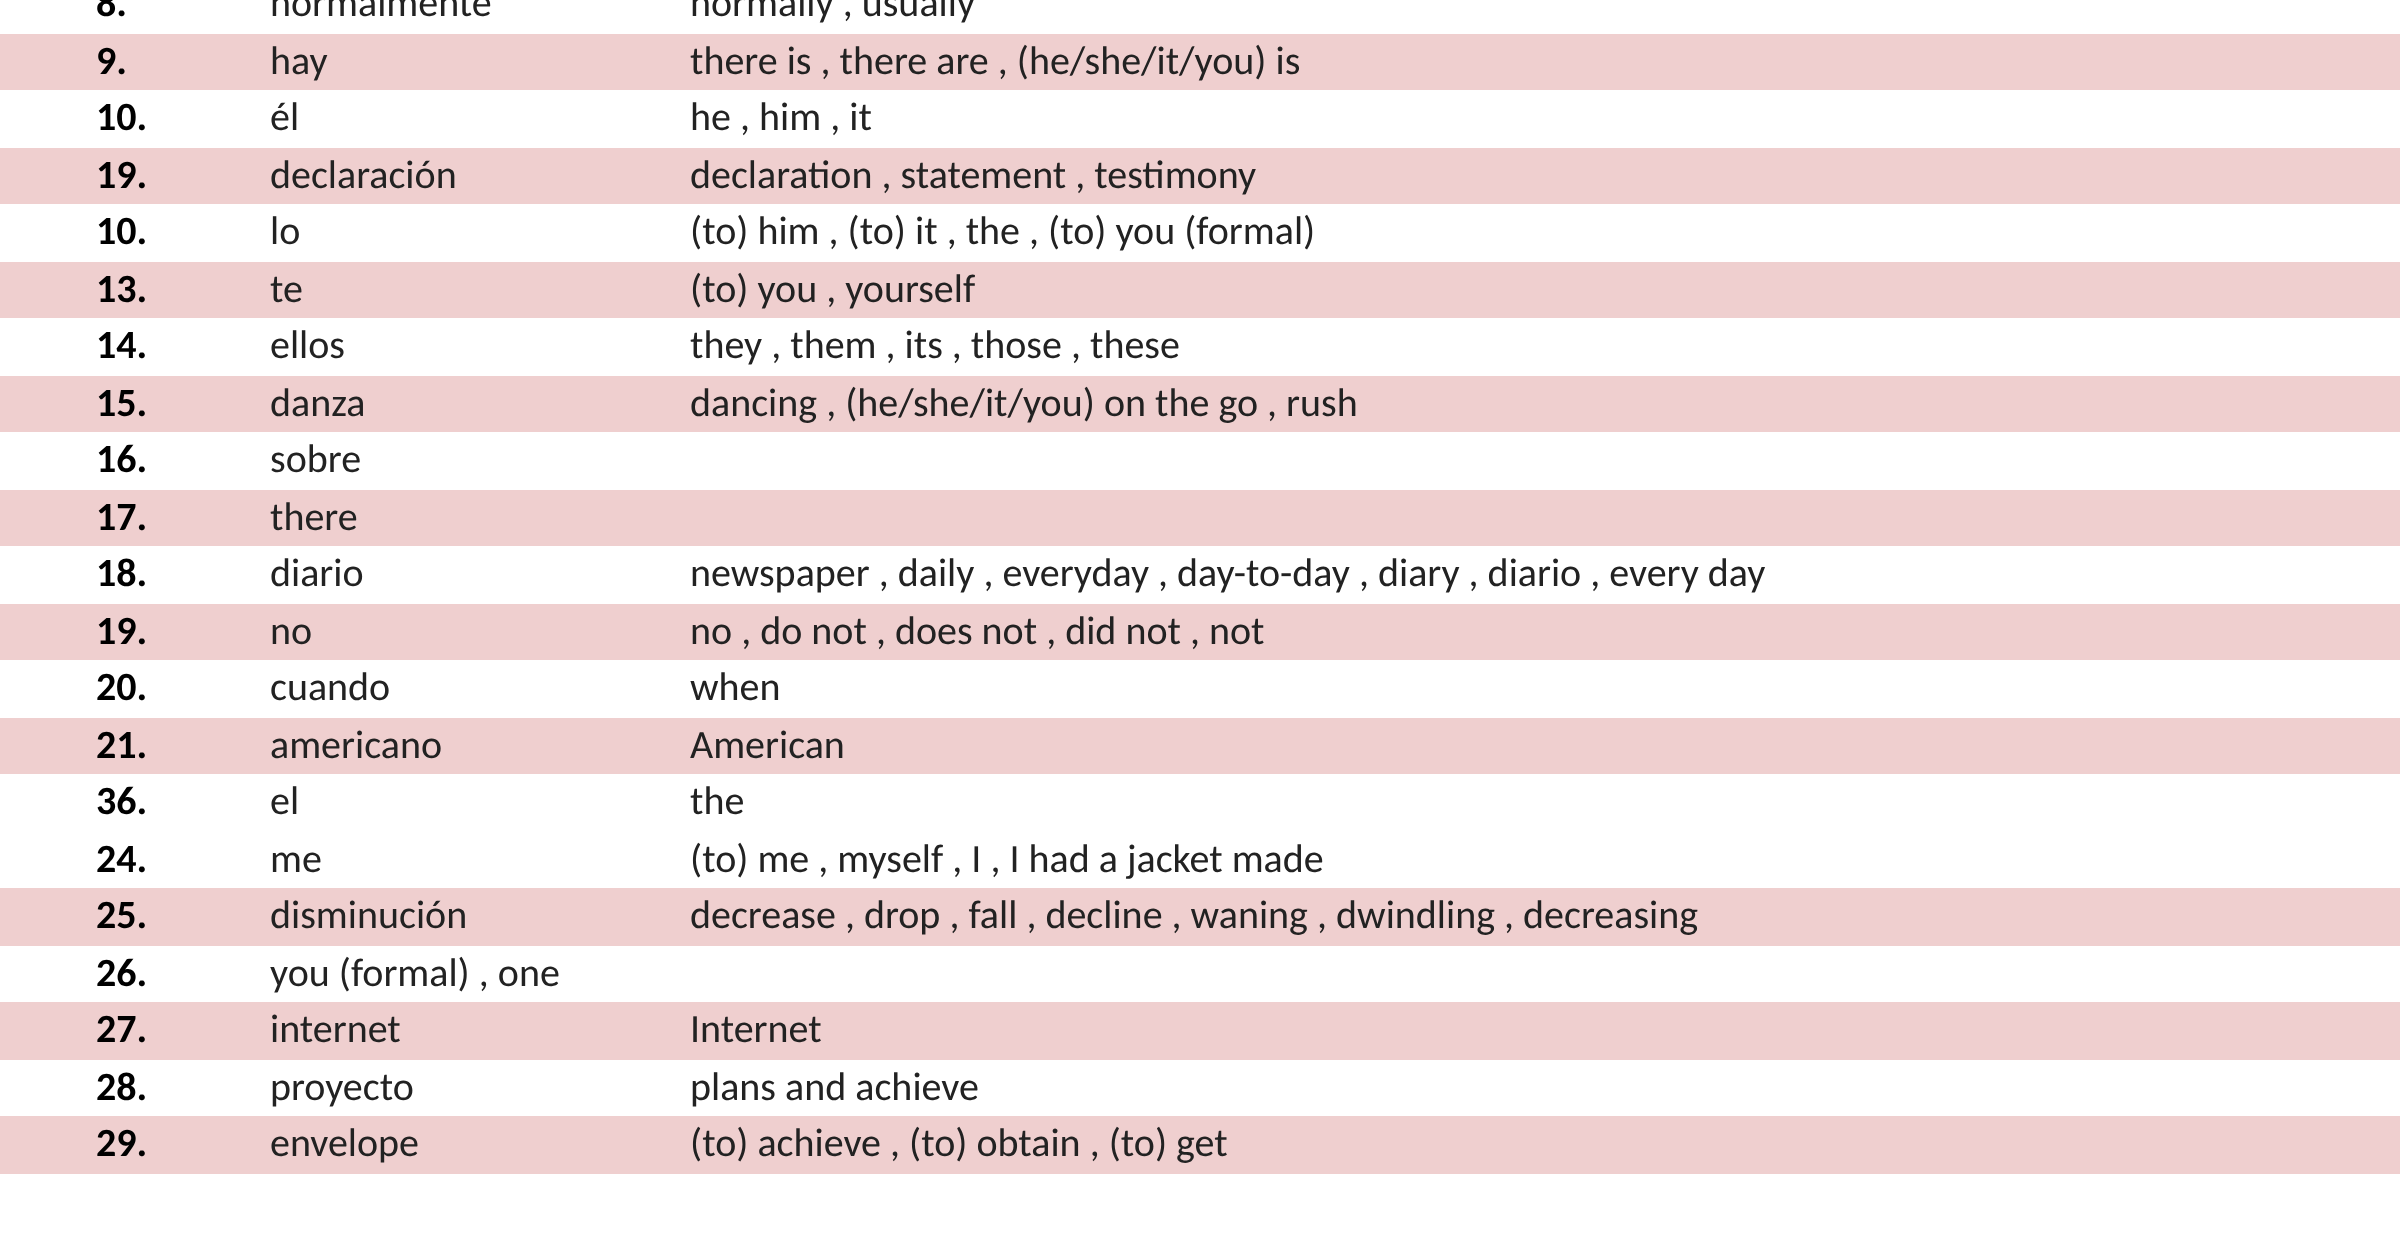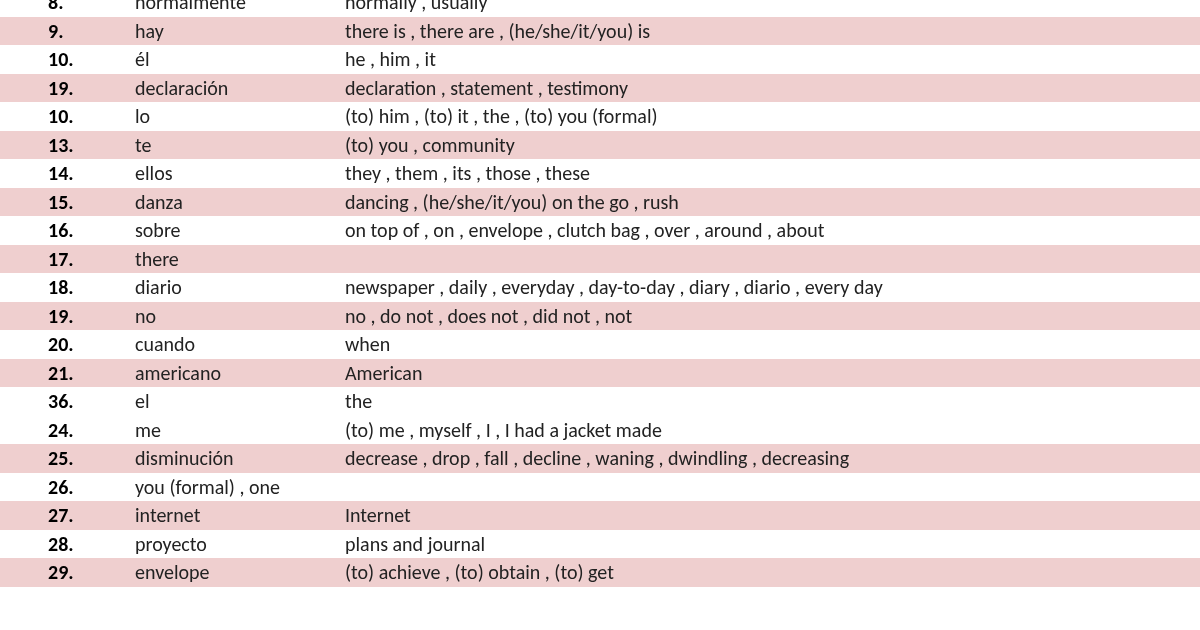--- a/index.html
+++ b/index.html
@@ -62,36 +62,35 @@
       <div class="col-def">declaration , statement , testimony</div>
     </div>
     <div class="row even">
       <div class="col-num">10.</div>
       <div class="col-word">lo</div>
       <div class="col-def">(to) him , (to) it , the , (to) you (formal)</div>
     </div>
     <div class="row odd">
       <div class="col-num">13.</div>
       <div class="col-word">te</div>
-      <div class="col-def">(to) you , community</div>
+      <div class="col-def">(to) you , yourself</div>
     </div>
     <div class="row even">
       <div class="col-num">14.</div>
       <div class="col-word">ellos</div>
       <div class="col-def">they , them , its , those , these</div>
     </div>
     <div class="row odd">
       <div class="col-num">15.</div>
       <div class="col-word">danza</div>
       <div class="col-def">dancing , (he/she/it/you) on the go , rush</div>
     </div>
     <div class="row even">
       <div class="col-num">16.</div>
       <div class="col-word">sobre</div>
-      <div class="col-def">on top of , on , envelope , clutch bag , over , around , about</div>
     </div>
     <div class="row odd">
       <div class="col-num">17.</div>
       <div class="col-word">there</div>
     </div>
     <div class="row even">
       <div class="col-num">18.</div>
       <div class="col-word">diario</div>
       <div class="col-def">newspaper , daily , everyday , day-to-day , diary , diario , every day</div>
     </div>
@@ -130,20 +129,20 @@
       <div class="col-def">you (formal) , one</div>
     </div>
     <div class="row odd">
       <div class="col-num">27.</div>
       <div class="col-word">internet</div>
       <div class="col-def">Internet</div>
     </div>
     <div class="row even">
       <div class="col-num">28.</div>
       <div class="col-word">proyecto</div>
-      <div class="col-def">plans and journal</div>
+      <div class="col-def">plans and achieve</div>
     </div>
     <div class="row odd">
       <div class="col-num">29.</div>
       <div class="col-word">envelope</div>
       <div class="col-def">(to) achieve , (to) obtain , (to) get</div>
     </div>
   </div>
 
 </body></html>

